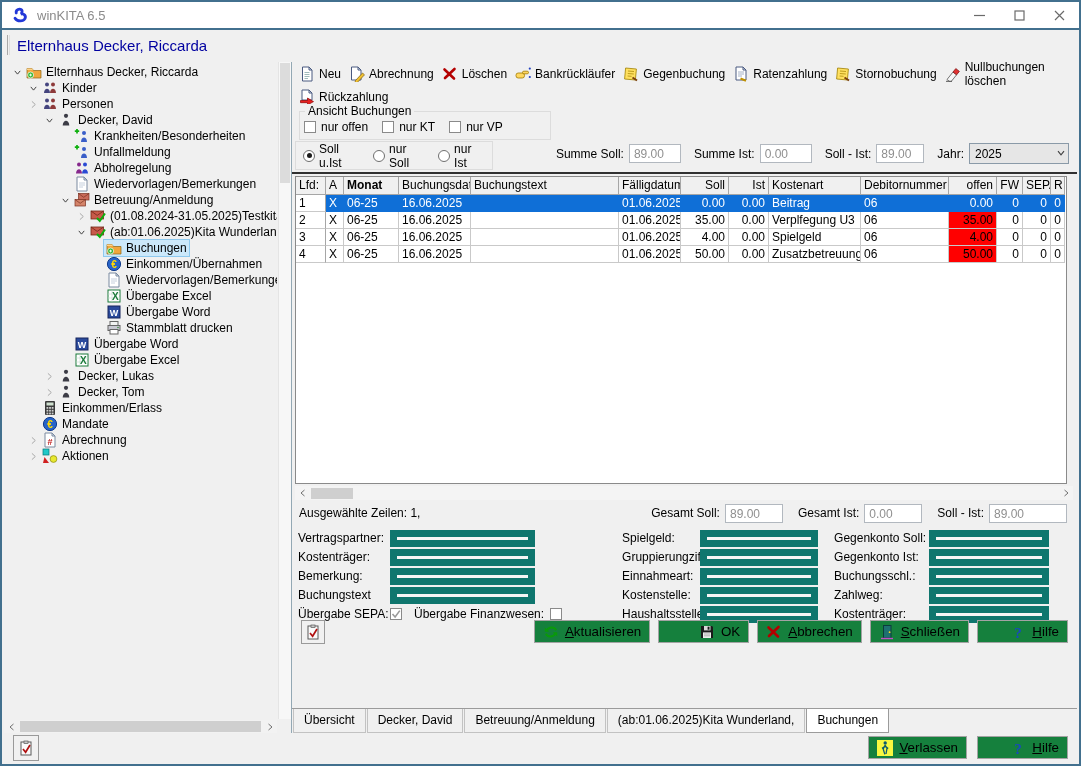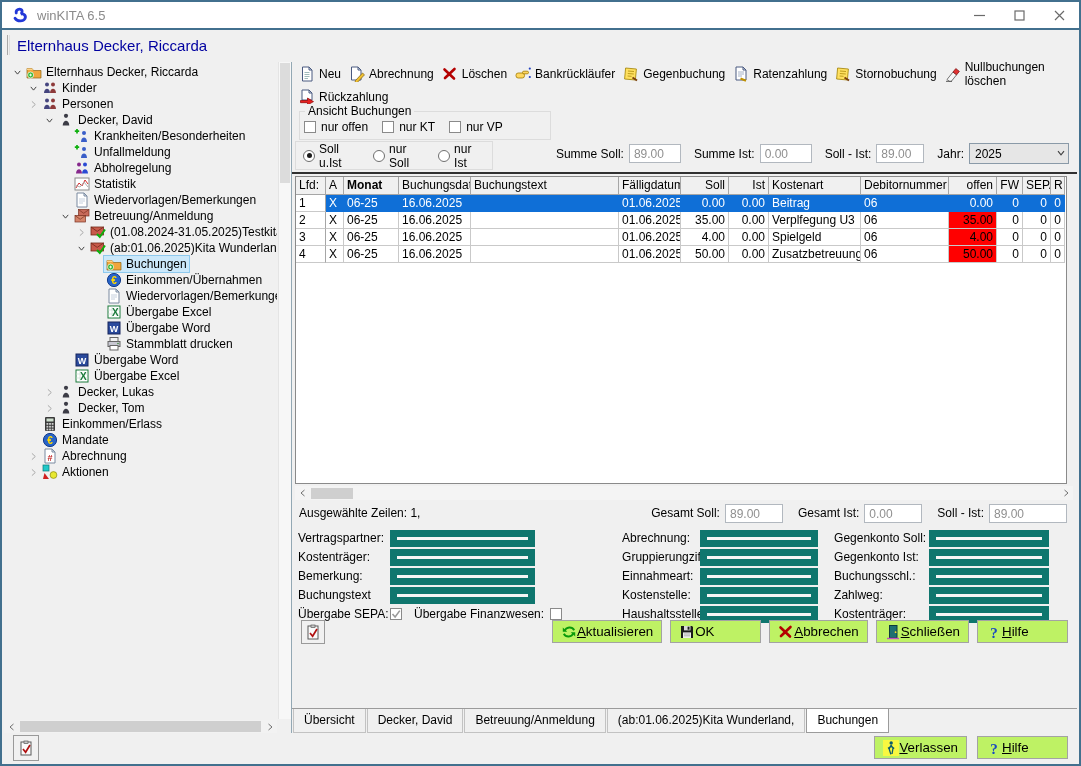--- a/index.html
+++ b/index.html
@@ -84,21 +84,21 @@
   .formarea{height:92px;display:flex;align-items:flex-start;padding-top:3px;flex:none;}
   .fcol{display:flex;flex-direction:column;}
   .frow{display:flex;align-items:center;height:18px;margin-bottom:1px;}
   .flabel{flex:none;}
   .ffld{background:#f5f5f5;border:7px solid #0f766e;height:17px;line-height:15px;padding:1px 4px;color:#000;overflow:hidden;white-space:nowrap;flex:none;}
   
   .actions{height:27px;display:flex;align-items:center;padding:0 9px 0 9px;flex:none;}
   .sqbtn{width:24px;height:24px;border:1px solid #9a9a9a;background:#f1f1f1;display:flex;align-items:center;justify-content:center;}
   .sqbtn .ic{margin:0;}
   .btnrow{margin-left:auto;display:flex;gap:8px;}
-  .btn{min-width:91px;height:23px;background:#bef264;border:1px solid #a3a3a3;display:flex;align-items:center;justify-content:flex-start;padding:0 8px;}
+  .btn{min-width:91px;height:23px;background:#15803d;border:1px solid #a3a3a3;display:flex;align-items:center;justify-content:flex-end;gap:6px;padding:0 8px;}
   .btn .ic{margin:0;}
   
   .tabs{margin-top:auto;border-top:1px solid #9b9b9b;height:25px;display:flex;padding-left:1px;flex:none;align-items:stretch;}
   .tab{border:1px solid #c2c2c2;border-top:none;background:#f0f0f0;padding:4px 10px 0 10px;white-space:nowrap;margin-right:1px;}
   .tab.active{background:#fff;border-color:#9b9b9b;}
   
   .footer{position:absolute;left:2px;right:2px;bottom:2px;height:29px;display:flex;align-items:center;padding:0 9px;background:#f0f0f0;}
   .footer .sqbtn{width:26px;height:26px;}
   .fbtns{margin-left:auto;display:flex;gap:10px;}
   u{text-decoration:underline;}
@@ -250,33 +250,20 @@
                 </svg>
               </span>
               <span class="tree-label">Abholregelung</span>
             </span>
           </div>
           <div class="tree-row" style="padding-left: 54px;">
             <span class="exp"></span>
             <span class="tr-content">
               <span class="ic">
                 <svg viewBox="0 0 16 16">
-                  <rect x="1" y="2" width="14" height="12" fill="#fff" stroke="#8a8a8a"></rect>
-                  <polyline points="2,12 5,7 8,10 11,4 14,8" fill="none" stroke="#d23030" stroke-width="1"></polyline>
-                  <polyline points="2,9.5 6,11 10,6 14,11" fill="none" stroke="#b0b0b0" stroke-width="1"></polyline>
-                </svg>
-              </span>
-              <span class="tree-label">Statistik</span>
-            </span>
-          </div>
-          <div class="tree-row" style="padding-left: 54px;">
-            <span class="exp"></span>
-            <span class="tr-content">
-              <span class="ic">
-                <svg viewBox="0 0 16 16">
                   <path d="M3 1h7l3 3v11H3z" fill="#fff" stroke="#7a8aa0"></path>
                   <path d="M10 1v3h3z" fill="#dce6f0" stroke="#7a8aa0"></path>
                   <path d="M5 7h6M5 9h6M5 11h4" stroke="#b8c4d4" stroke-width=".8"></path>
                 </svg>
               </span>
               <span class="tree-label">Wiedervorlagen/Bemerkungen</span>
             </span>
           </div>
           <div class="tree-row" style="padding-left: 54px;">
             <span class="exp">
@@ -823,21 +810,21 @@
                 <svg viewBox="0 0 10 10">
                   <path d="M1.5 5l2.6 3L8.8 1.6" fill="none" stroke="#9a9a9a" stroke-width="1.6"></path>
                 </svg>
               </span>
               <span class="flabel" style="margin: 0px 6px 0px 12px;">Übergabe Finanzwesen:</span>
               <span class="cb"></span>
             </div>
           </div>
           <div class="fcol" style="margin-left: 60px;">
             <div class="frow">
-              <span class="flabel" style="width: 78px;">Abrechnung:</span>
+              <span class="flabel" style="width: 78px;">Spielgeld:</span>
               <span class="ffld" style="width: 118px;"></span>
             </div>
             <div class="frow">
               <span class="flabel" style="width: 78px;">Gruppierungziffer:</span>
               <span class="ffld" style="width: 118px;"></span>
             </div>
             <div class="frow">
               <span class="flabel" style="width: 78px;">Einnahmeart:</span>
               <span class="ffld" style="width: 118px;"></span>
             </div>

